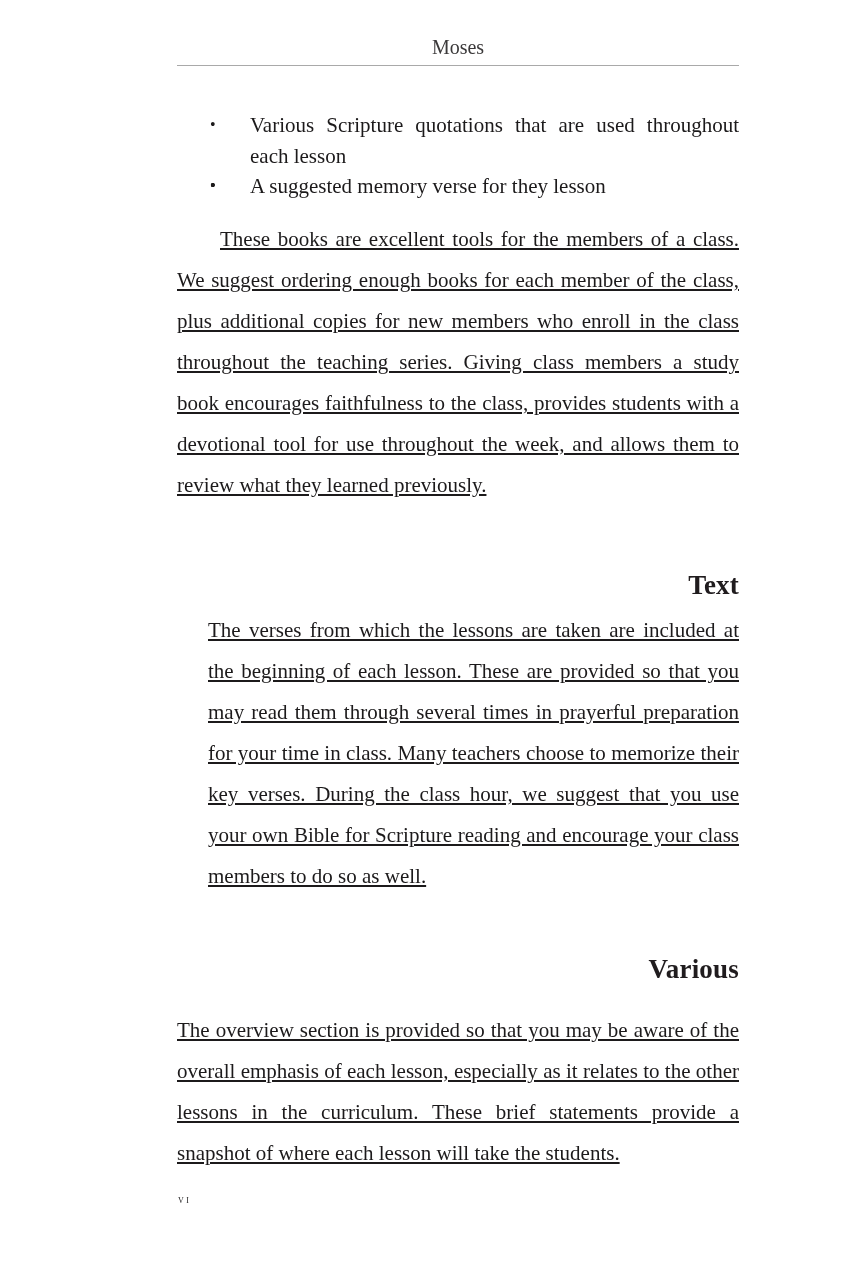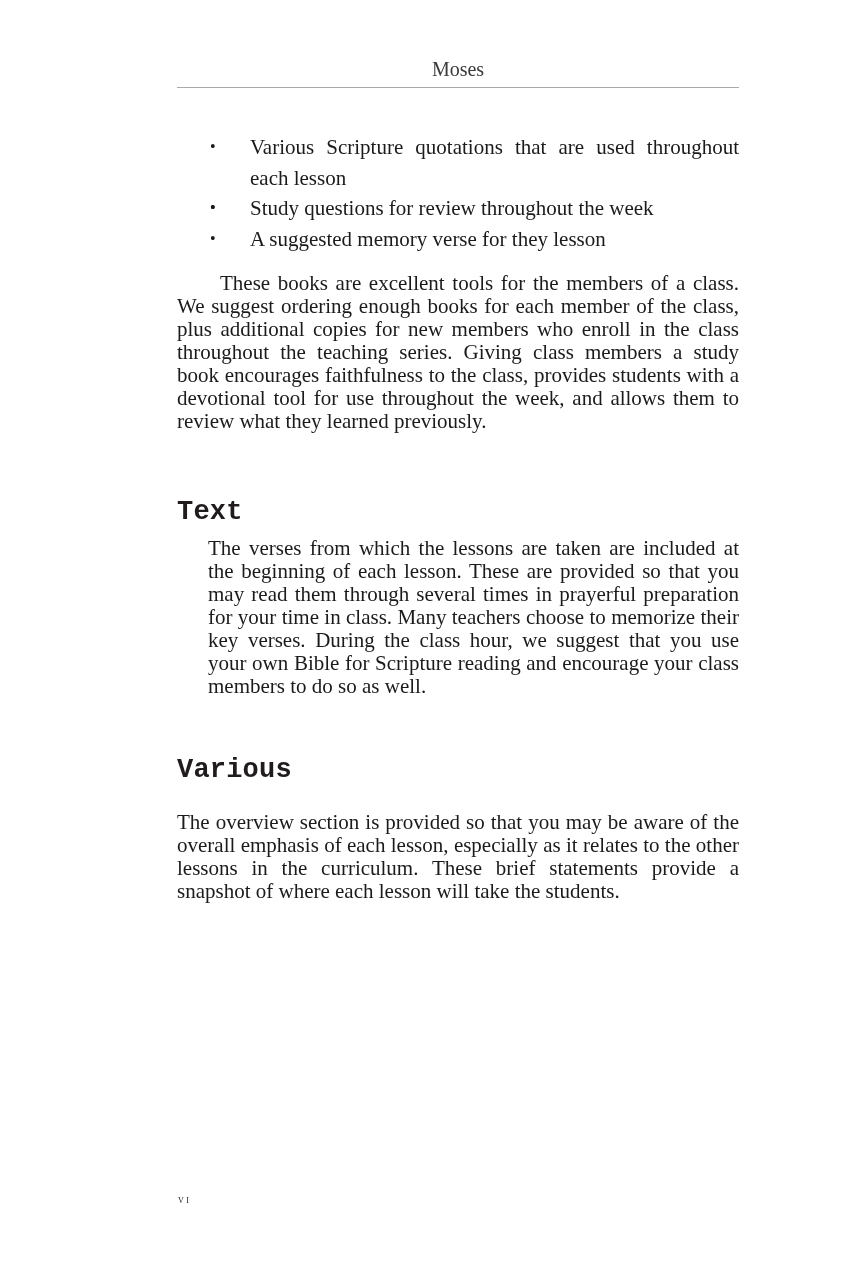--- a/index.html
+++ b/index.html
@@ -20,21 +20,21 @@
   .content {
     position: absolute;
     left: 177px;
     top: 0;
     width: 562px;
   }
   .running-head {
     text-align: center;
     font-size: 20px;
     color: #3b393a;
-    padding-top: 58px;
+    padding-top: 36px;
     line-height: 22px;
   }
   .head-rule {
     border: none;
     border-top: 1px solid #a9a9a9;
     margin: 7px 0 0 0;
   }
   .bullet-list {
     list-style: none;
     margin: 44px 0 0 0;
@@ -50,35 +50,37 @@
   }
   .bullet-list li .bullet {
     position: absolute;
     left: 33px;
     top: 0;
     font-size: 16px;
   }
   .body-para {
     margin: 17px 0 0 0;
     font-size: 21px;
-    line-height: 23px;
+    line-height: 41px;
     text-align: justify;
     text-justify: inter-word;
+    text-decoration: underline;
   }
   .body-para.indented {
     text-indent: 43px;
   }
   .section-heading {
-    font-family: Liberation Mono, monospace;
+    font-family: Liberation Serif, serif;
     font-weight: bold;
     font-size: 27px;
     line-height: 30px;
     color: #201c1e;
     margin: 0;
     letter-spacing: 0.2px;
+    text-align: right;
   }
   .section-text {
     margin-top: 64px;
   }
   .section-text .body-para {
     margin-top: 10px;
     margin-left: 31px;
   }
   .section-overview {
     margin-top: 57px;
@@ -108,21 +110,20 @@
     <ul class="bullet-list">
       <li>
         <span class="bullet">•</span>
         <span>Various Scripture quotations that are used throughout each lesson</span>
       </li>
       <li>
         <span class="bullet">•</span>
       </li>
       <li>
         <span class="bullet">•</span>
-        <span>Study questions for review throughout the week</span>
       </li>
       <li>
         <span class="bullet">•</span>
         <span>A suggested memory verse for they lesson</span>
       </li>
     </ul>
 
     <p class="body-para indented">These books are excellent tools for the members of a class. We suggest ordering enough books for each member of the class, plus additional copies for new members who enroll in the class throughout the teaching series. Giving class members a study book encourages faithfulness to the class, provides students with a devotional tool for use throughout the week, and allows them to review what they learned previously.</p>
 
     <div class="section-text">

